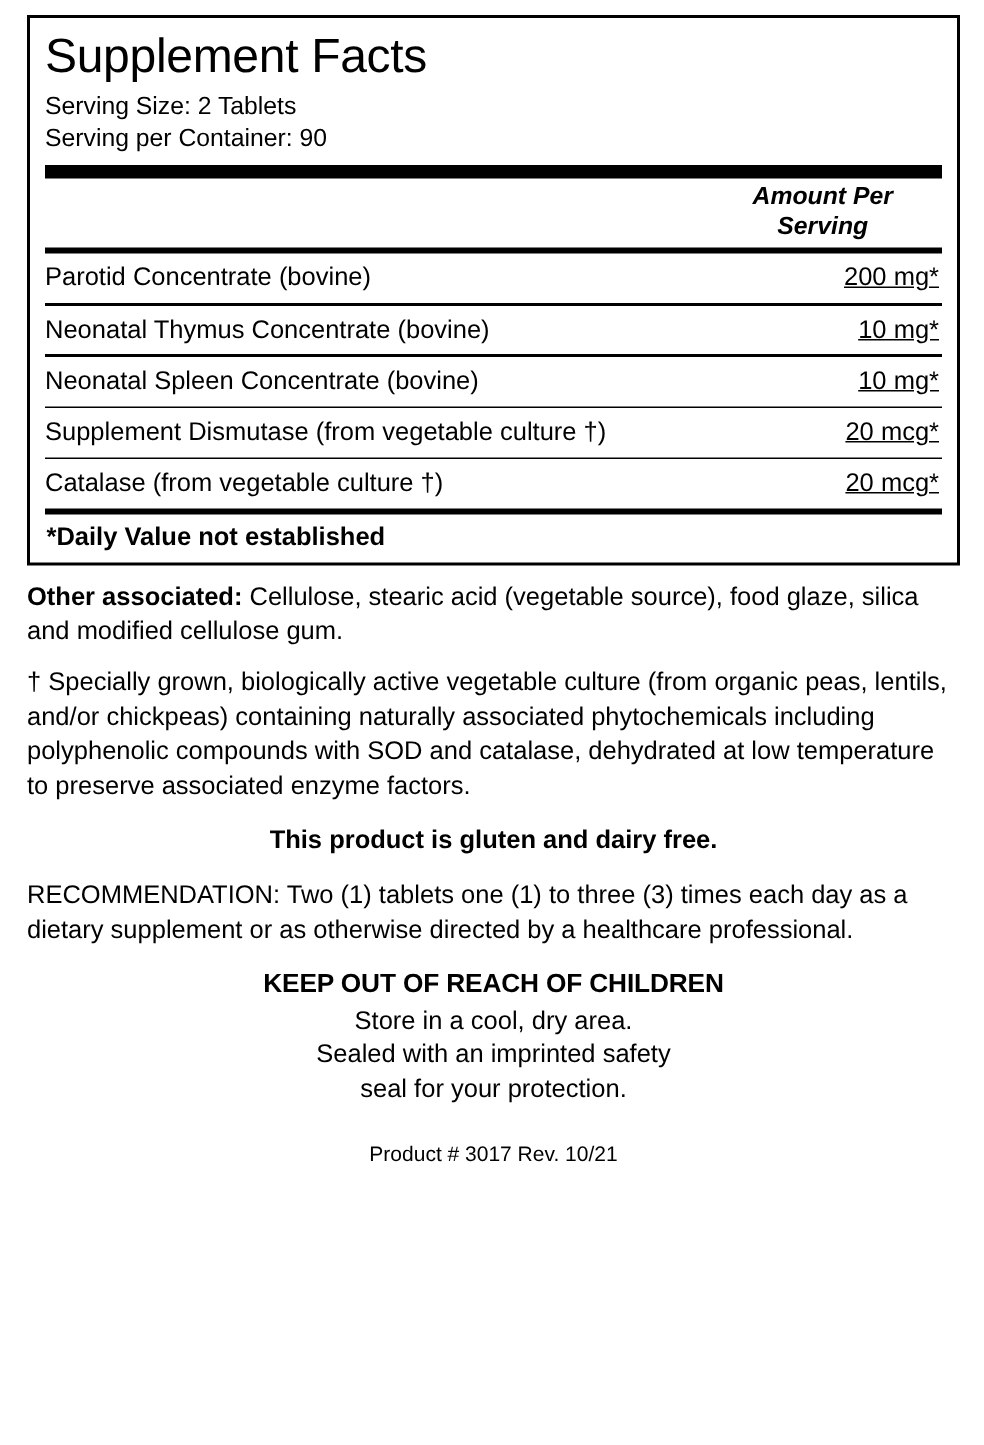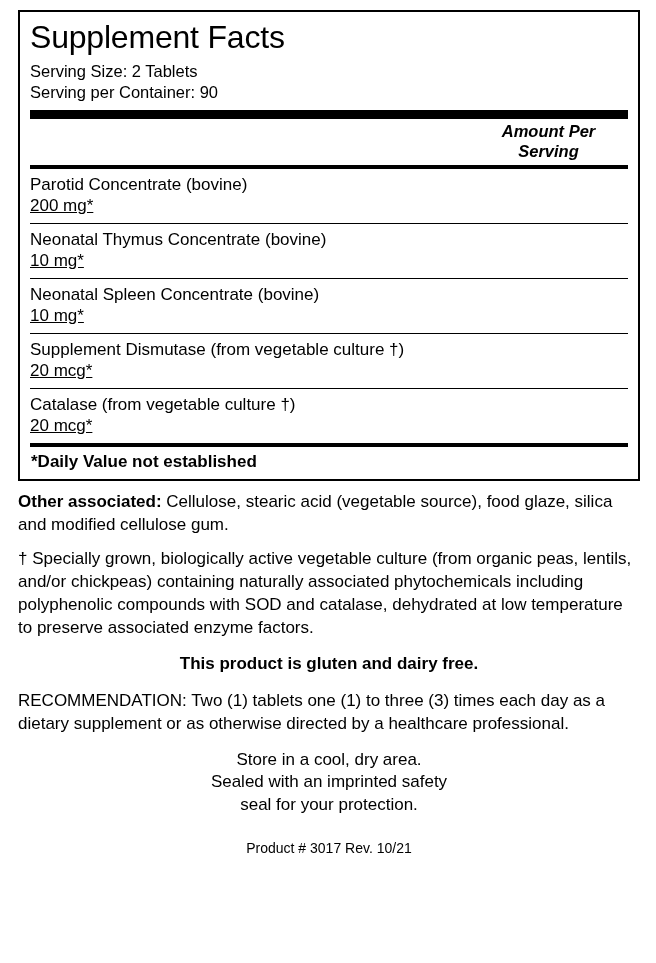--- a/index.html
+++ b/index.html
@@ -68,21 +68,20 @@
     line-height: 1.2;
     font-style: italic;
   }
   .nutrient-row {
     display: flex;
     align-items: baseline;
     justify-content: space-between;
     padding: 6px 2px 6px 0;
     font-size: 17px;
     line-height: 1.22;
-    flex-direction: column;
   }
   .nutrient-row .n-name {
     flex: 1 1 auto;
     padding-right: 8px;
   }
   .nutrient-row .n-amount {
     flex: 0 0 auto;
     text-align: right;
     white-space: nowrap;
     text-decoration: underline;
@@ -182,19 +181,20 @@
   </div>
 
   <p class="para tight"><span class="bold">Other associated:</span><span> Cellulose, stearic acid (vegetable source), food glaze, silica and modified cellulose gum.</span></p>
 
   <p class="para">† Specially grown, biologically active vegetable culture (from organic peas, lentils, and/or chickpeas) containing naturally associated phytochemicals including polyphenolic compounds with SOD and catalase, dehydrated at low temperature to preserve associated enzyme factors.</p>
 
   <div class="gluten-line">This product is gluten and dairy free.</div>
 
   <p class="para"><span>RECOMMENDATION:</span><span> Two (1) tablets one (1) to three (3) times each day as a dietary supplement or as otherwise directed by a healthcare professional.</span></p>
 
+  <div class="keepout">KEEP OUT OF REACH OF CHILDREN</div>
   <div class="center-small">Store in a cool, dry area.</div>
   <div class="center-small">Sealed with an imprinted safety</div>
   <div class="center-small">seal for your protection.</div>
 
   <div class="product-line">Product # 3017  Rev. 10/21</div>
 
 </div>
 
 </body></html>

